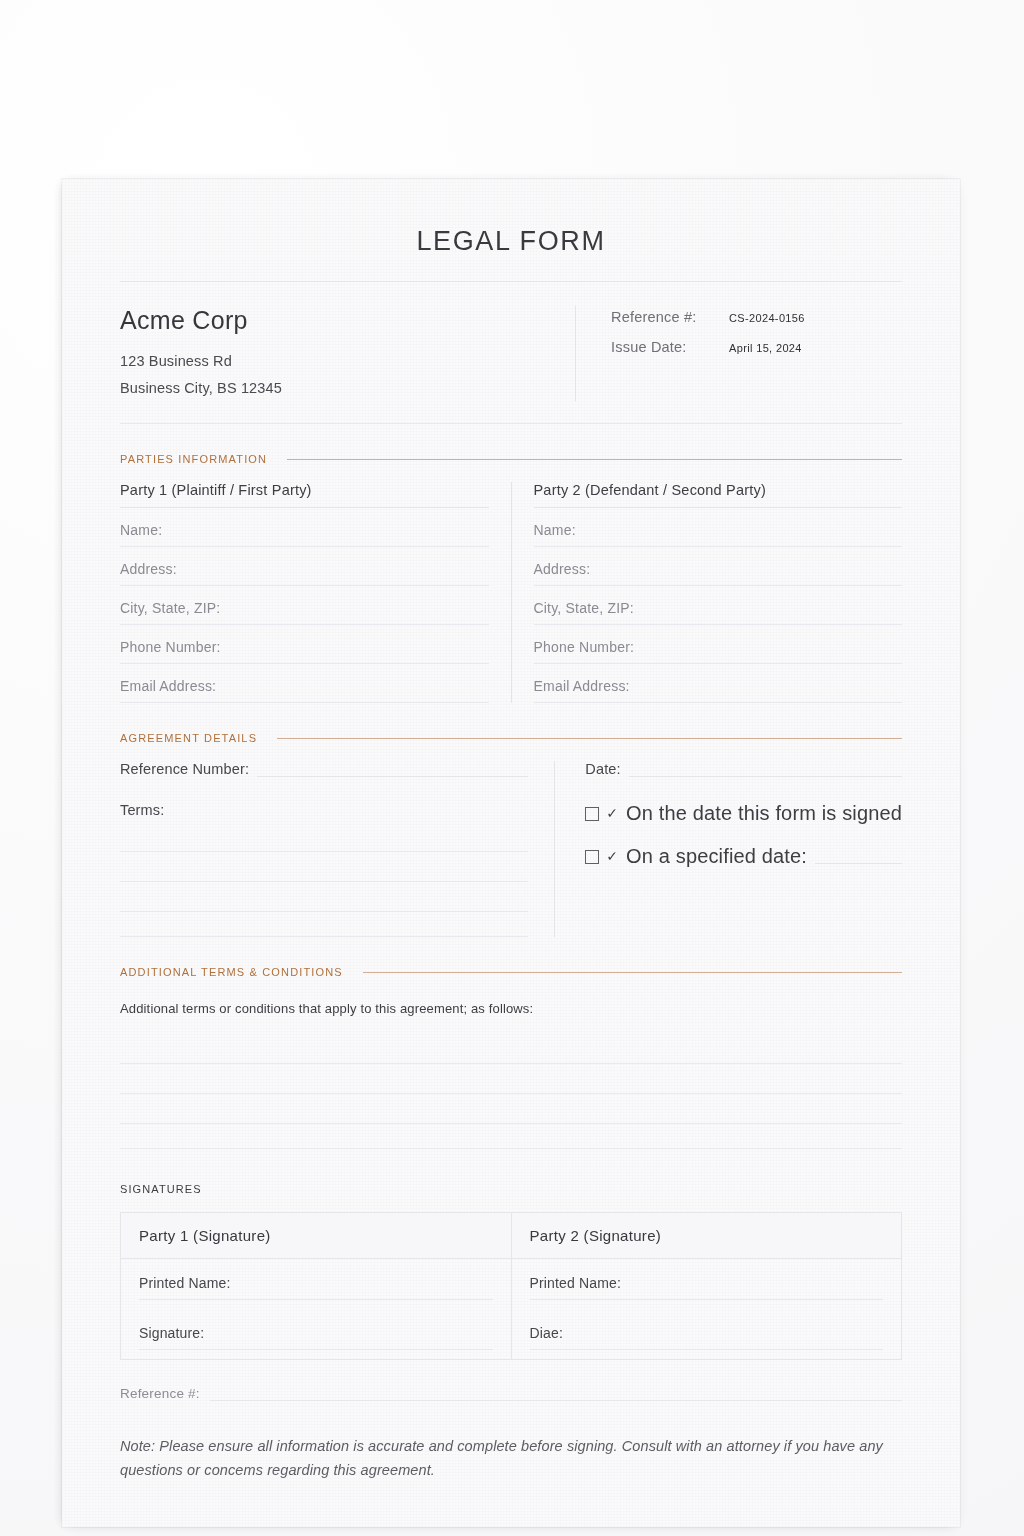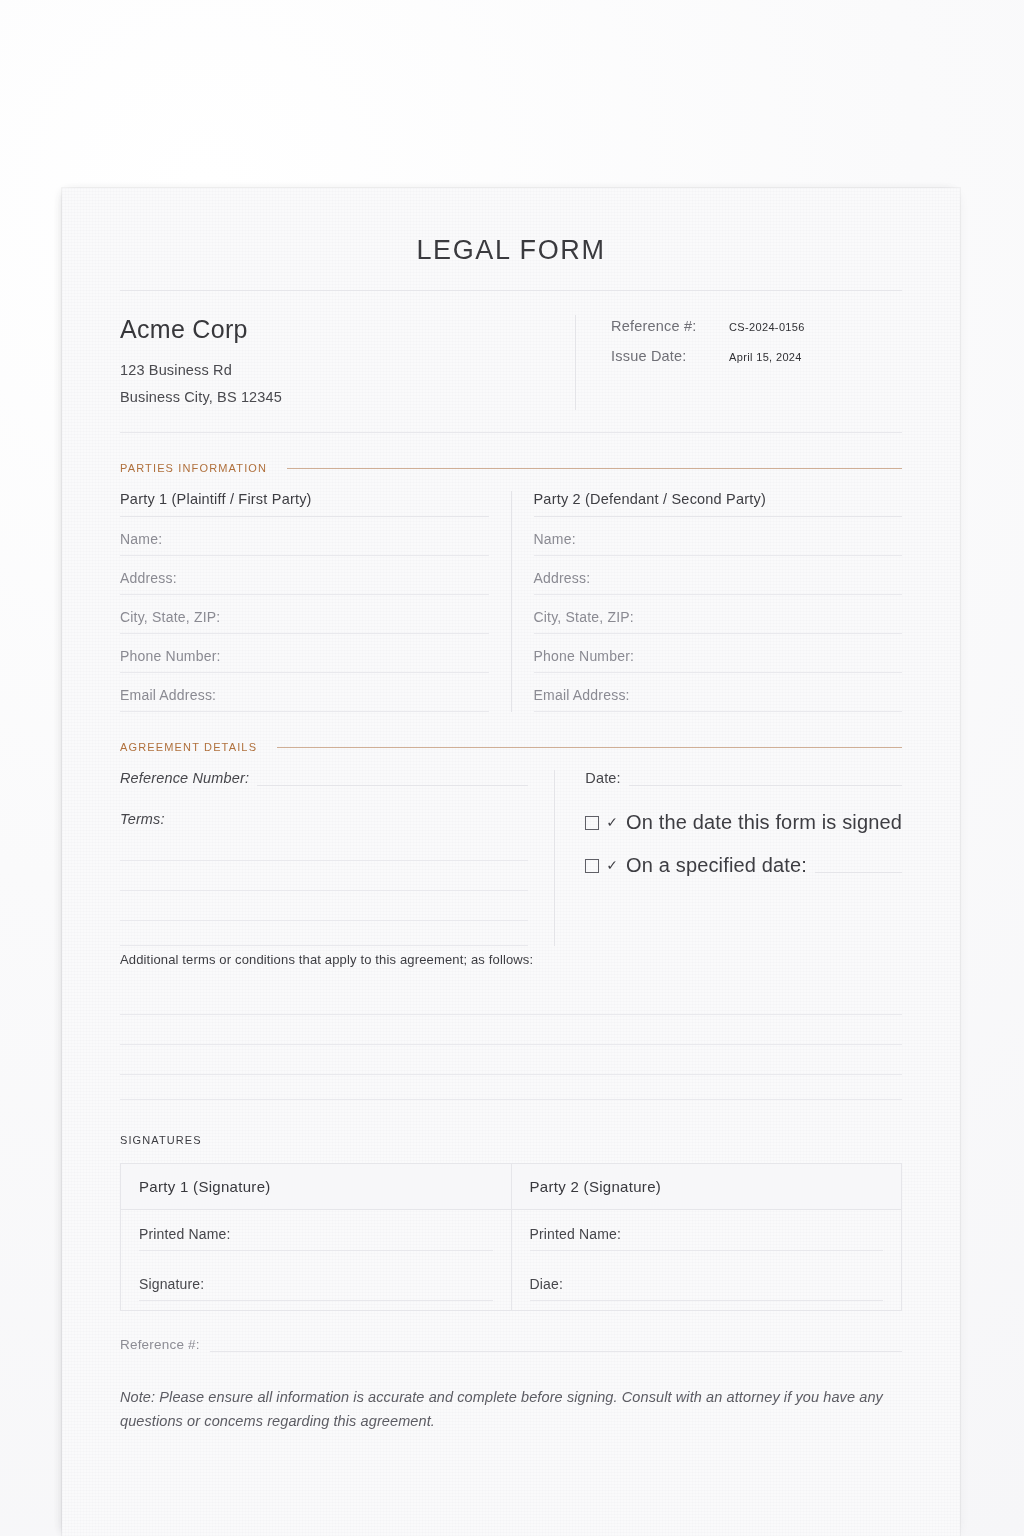--- a/index.html
+++ b/index.html
@@ -20,21 +20,21 @@
     position: absolute;
     inset: 0;
     background:
       radial-gradient(circle at 20% 12%, #ffffff 0%, #fafafb 45%, #f6f6f8 100%);
   }
 
   
   .sheet {
     position: absolute;
     left: 62px;
-    top: 188px;
+    top: 179px;
     width: 898px;
     height: 1348px;
     background: #fafafb;
     box-shadow:
       0 0 0 1px rgba(0,0,0,0.035),
       -3px 0 9px -4px rgba(60,60,70,0.16),
       0 2px 14px -6px rgba(60,60,70,0.14);
     overflow: hidden;
   }
   .sheet::after {
@@ -167,21 +167,20 @@
     border-bottom: 1px solid #e9e9ed;
   }
 
   
   .agreement {
     display: flex;
   }
   .ag-left {
     width: 448px;
     padding-right: 26px;
-    font-style: italic;
   }
   .ag-right {
     flex: 1;
     padding-left: 30px;
     border-left: 1px solid #e4e4e8;
   }
   .inline-field {
     display: flex;
     align-items: flex-end;
     margin-bottom: 25px;
@@ -387,20 +386,24 @@
         </div>
         <div class="check-row">
           <span class="checkbox"></span>
           <span class="tickmark">✓</span>
           <span class="check-label">On a specified date:</span>
           <span class="blank"></span>
         </div>
       </div>
     </div>
 
+    <div class="section-head">
+      <span class="txt">ADDITIONAL TERMS &amp; CONDITIONS</span>
+      <span class="line"></span>
+    </div>
     <div class="add-note">Additional terms or conditions that apply to this agreement; as follows:</div>
     <div class="ruled"></div>
     <div class="ruled"></div>
     <div class="ruled"></div>
     <div class="ruled tight"></div>
 
     <div class="section-head plain" style="margin-top:34px;">
       <span class="txt">SIGNATURES</span>
     </div>
 

